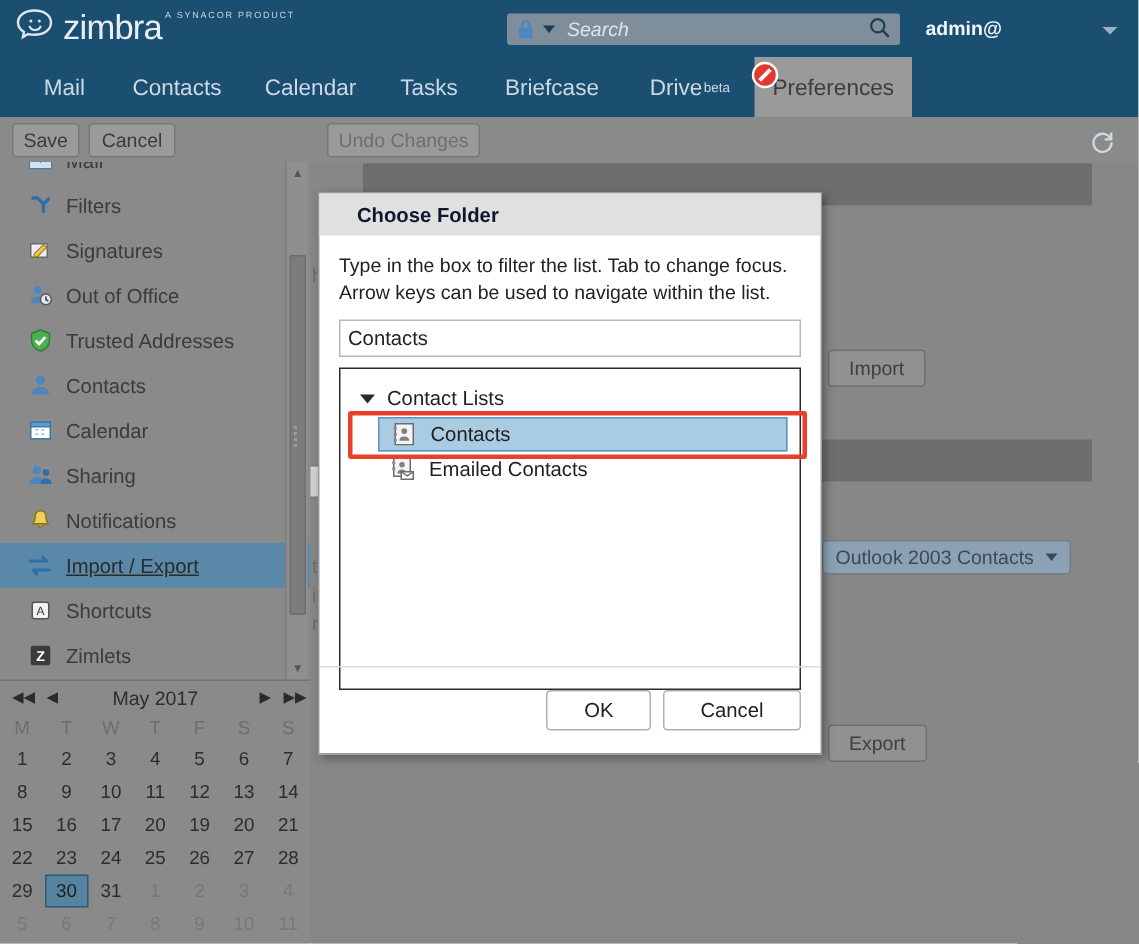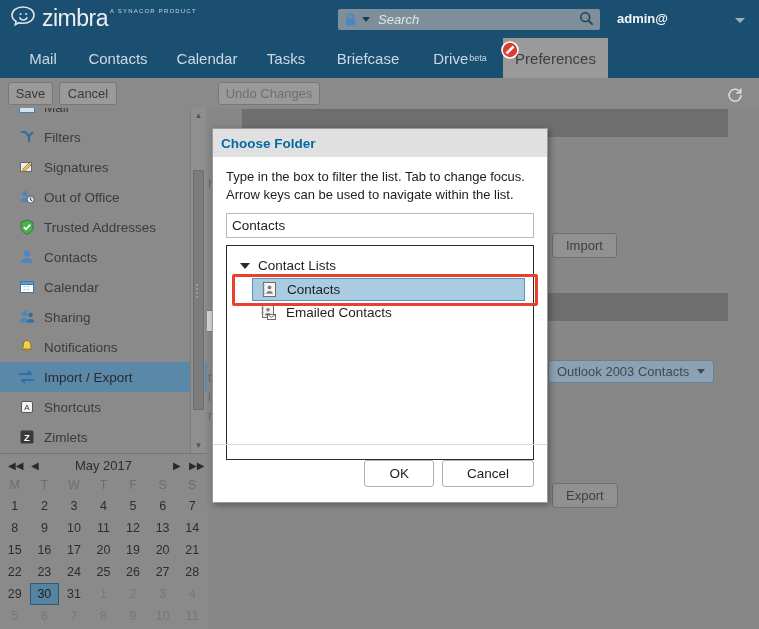--- a/index.html
+++ b/index.html
@@ -116,21 +116,21 @@
     background: #8a8a8a;
     overflow: hidden;
   }
   .side-item {
     position: relative; height: 30px;
     display: flex; align-items: center;
     padding-left: 18px; gap: 9px;
     font-size: 13.5px; color: #3b3b3b; cursor: pointer;
   }
   .side-item.selected {
-    background: #5a88a8; color: #2b2b2b;
+    background: #5a88a8; color: #2b2b2b; text-decoration: underline;
   }
   .side-ico {
     width: 17px; height: 17px; flex: 0 0 17px;
     display: flex; align-items: center; justify-content: center;
   }
   .side-lbl { white-space: nowrap; }
 
   .sb-track {
     position: absolute; left: 190px; top: 108px;
     width: 15px; height: 345px; background: #8f8f8f;
@@ -223,22 +223,22 @@
   }
 
   
   .dialog {
     position: absolute; left: 212px; top: 128px; width: 336px; height: 375px;
     background: #fff; border: 1px solid #9a9a9a;
     box-shadow: 2px 2px 6px rgba(0,0,0,0.35);
   }
   .dlg-title {
     height: 28px; background: #e0e0e0;
-    display: flex; align-items: center; padding-left: 8px;
-    font-size: 13.5px; font-weight: bold; color: #0369a1;
+    display: flex; align-items: center; padding-left: 25px;
+    font-size: 13.5px; font-weight: bold; color: #0f172a;
   }
   .dlg-body { padding: 11px 13px 0 13px; }
   .dlg-help {
     font-size: 13px; color: #222; line-height: 18px;
   }
   .dlg-filter {
     margin-top: 9px; width: 100%; height: 25px;
     border: 1px solid #b8b8b8; outline: none;
     font-family: "Liberation Sans", sans-serif;
     font-size: 13.5px; color: #222; padding-left: 5px;

